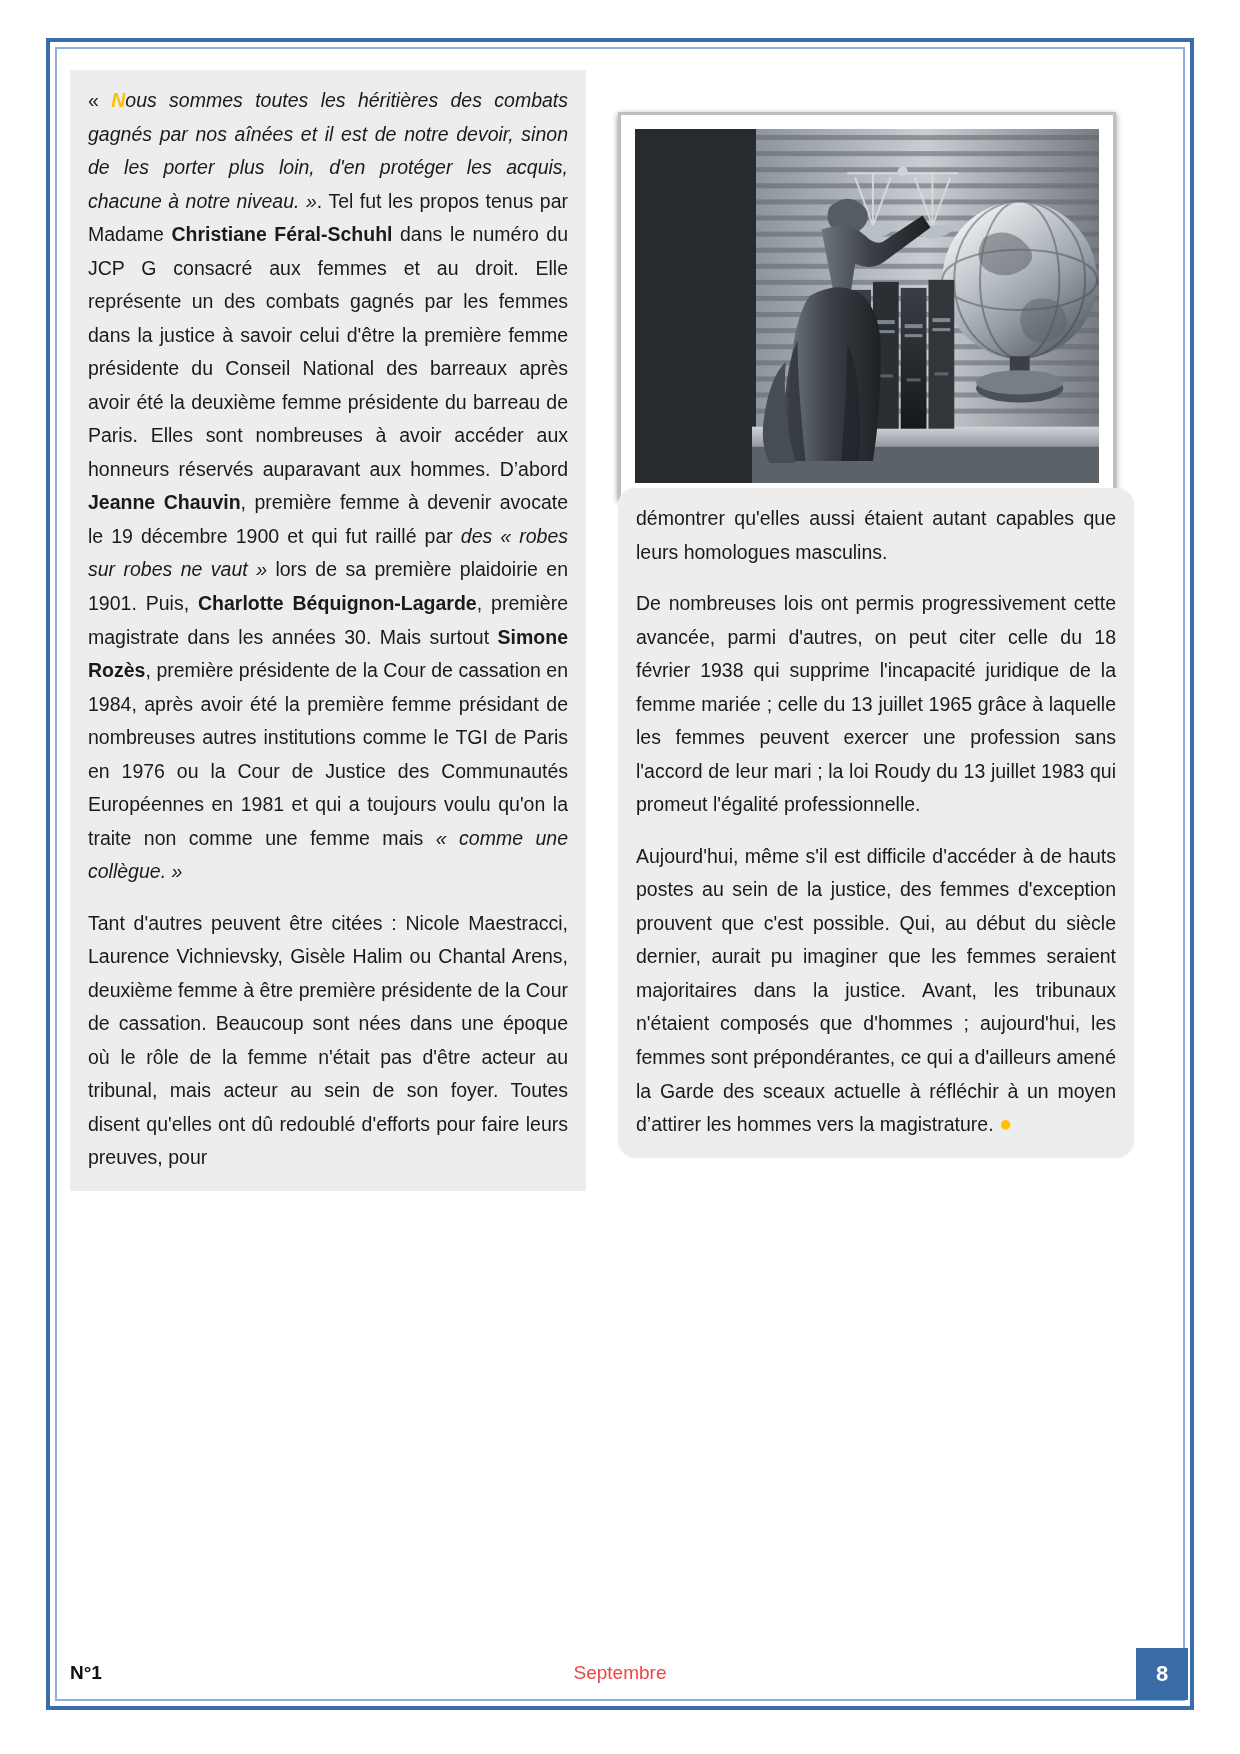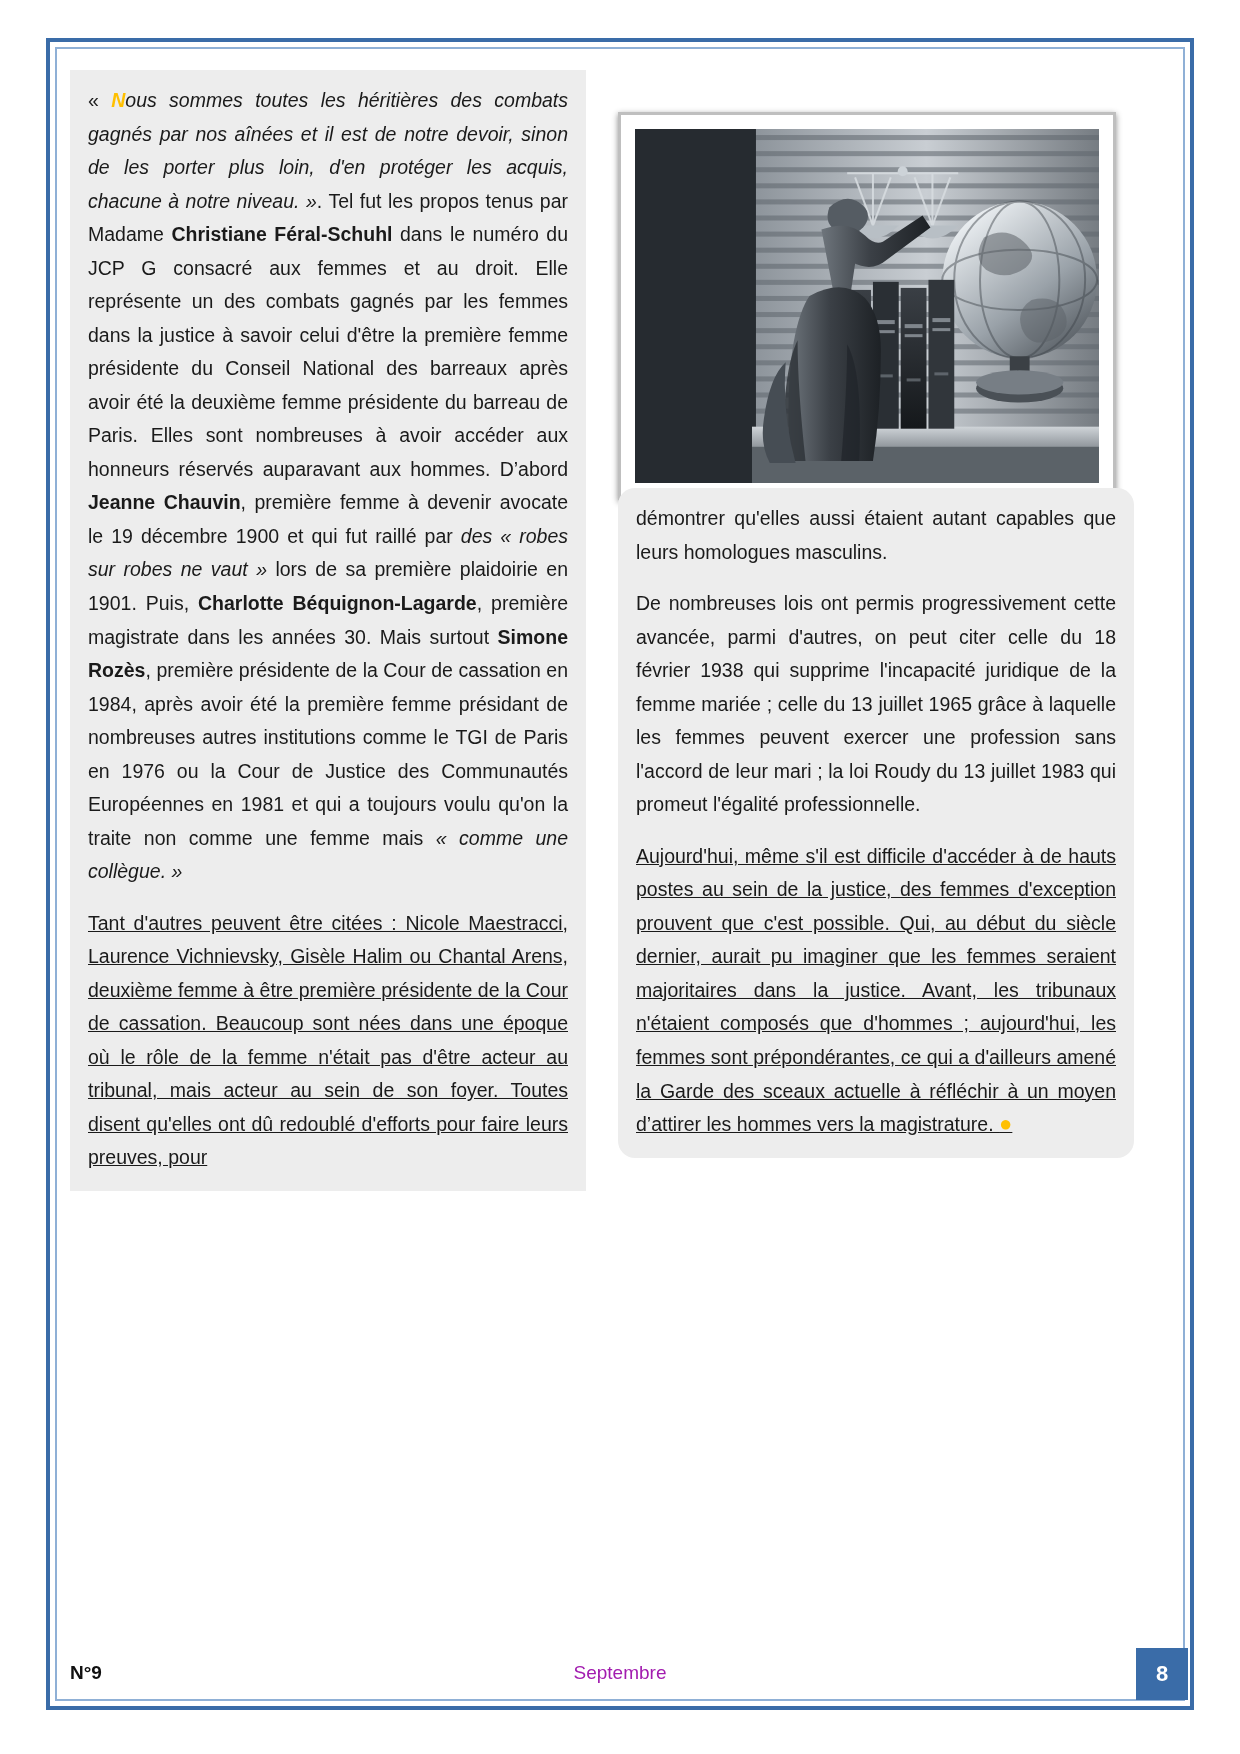--- a/index.html
+++ b/index.html
@@ -66,21 +66,21 @@
   }
 
   p {
     margin: 0 0 18px 0;
     font-size: 19.5px;
     line-height: 1.72;
     color: #1a1a1a;
     text-align: justify;
     hyphens: none;
   }
-  p:last-child { margin-bottom: 0; text-decoration: underline; }
+  p:last-child { margin-bottom: 0; }
 
   .ital { font-style: italic; }
   .bold { font-weight: bold; }
   .dropcap-n {
     color: #ffc000;
     font-weight: bold;
     font-style: italic;
   }
   .end-dot {
     color: #ffc000;
@@ -132,21 +132,21 @@
     font-weight: bold;
     color: #111;
   }
   .footer-month {
     position: absolute;
     left: 0;
     right: 0;
     top: 8px;
     text-align: center;
     font-size: 19px;
-    color: #a21caf;
+    color: #ef4444;
   }
   .page-number {
     position: absolute;
     right: -18px;
     top: -6px;
     width: 52px;
     height: 52px;
     background: #3a6ca8;
     color: #ffffff;
     font-size: 22px;
@@ -304,16 +304,16 @@
     <div class="text-block">
       <p>démontrer qu'elles aussi étaient autant capables que leurs homologues masculins.</p>
       <p>De nombreuses lois ont permis progressivement cette avancée, parmi d'autres, on peut citer celle du 18 février 1938 qui supprime l'incapacité juridique de la femme mariée ; celle du 13 juillet 1965 grâce à laquelle les femmes peuvent exercer une profession sans l'accord de leur mari ; la loi Roudy du 13 juillet 1983 qui promeut l'égalité professionnelle.</p>
       <p><span>Aujourd'hui, même s'il est difficile d'accéder à de hauts postes au sein de la justice, des femmes d'exception prouvent que c'est possible. Qui, au début du siècle dernier, aurait pu imaginer que les femmes seraient majoritaires dans la justice. Avant, les tribunaux n'étaient composés que d'hommes ; aujourd'hui, les femmes sont prépondérantes, ce qui a d'ailleurs amené la Garde des sceaux actuelle à réfléchir à un moyen d’attirer les hommes vers la magistrature. </span><span class="end-dot">●</span></p>
     </div>
   </div>
 
 </div>
 
 <div class="footer">
-  <div class="footer-issue">N°9</div>
+  <div class="footer-issue">N°1</div>
   <div class="footer-month">Septembre</div>
   <div class="page-number">8</div>
 </div>
 
 </body></html>

